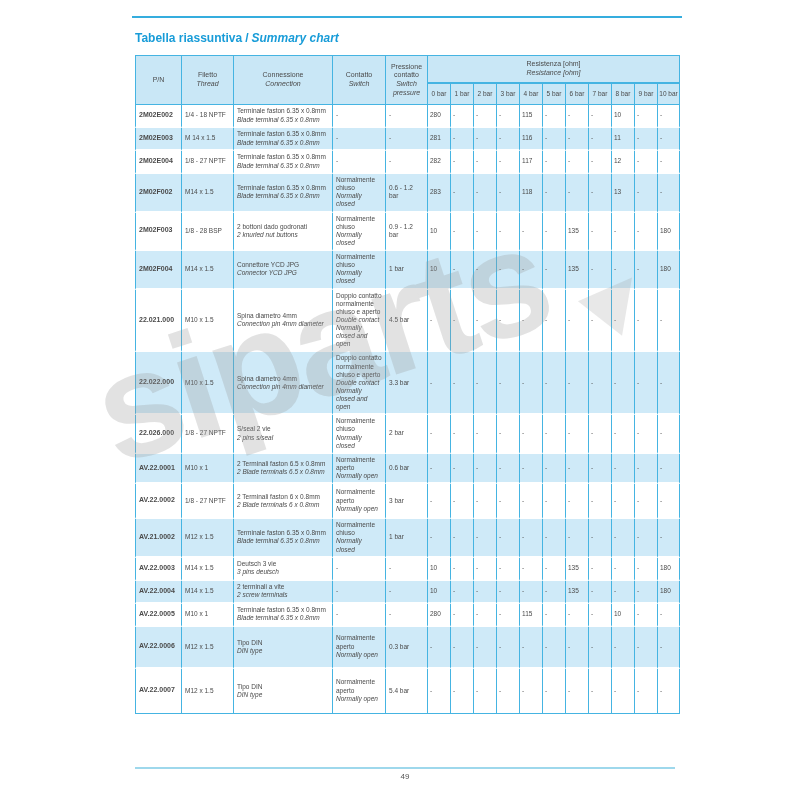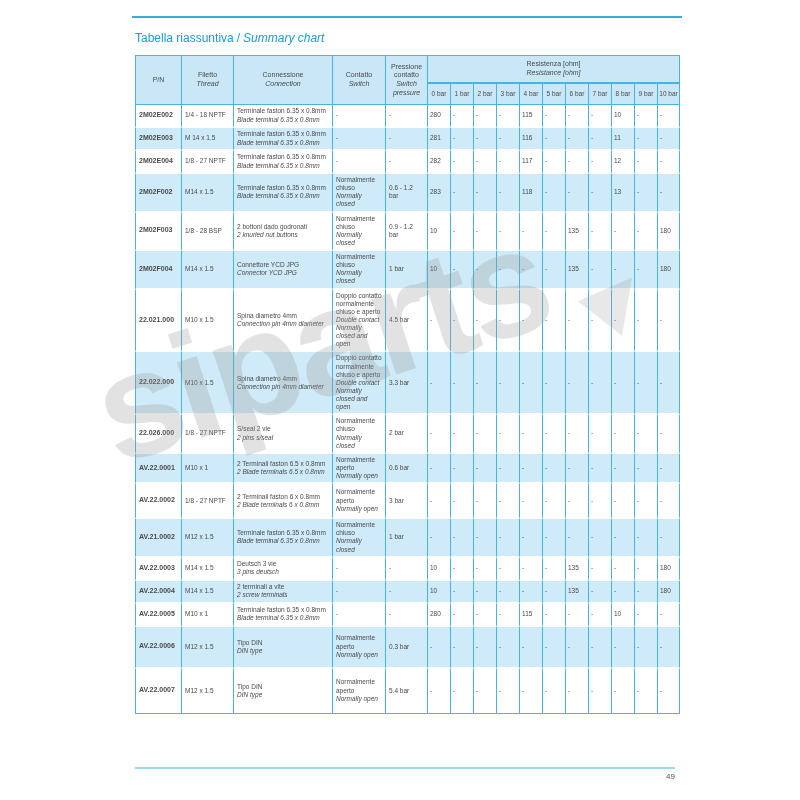--- a/index.html
+++ b/index.html
@@ -1,19 +1,19 @@
 <!DOCTYPE html>
 <html><head>
 <meta charset="utf-8">
 <style>
   html,body{margin:0;padding:0;background:#ffffff;}
   .page{position:relative;width:800px;height:800px;background:#ffffff;overflow:hidden;
         font-family:"Liberation Sans",sans-serif;color:#4a4a4a;}
   .top-rule{position:absolute;left:132px;top:16px;width:550px;height:2px;background:#35adde;}
-  .title{position:absolute;left:135px;top:31px;margin:0;font-size:12px;font-weight:normal;color:#189cd8;}
+  .title{position:absolute;left:135px;top:31px;margin:0;font-size:12px;font-weight:bold;color:#189cd8;}
   .title .sep{margin:0 3px;}
   .title .en{font-style:italic;}
   table.summary{position:absolute;left:135px;top:55px;width:545px;border-collapse:separate;
         border-spacing:0;table-layout:fixed;font-size:6.5px;line-height:1.25;}
   th,td{box-sizing:border-box;padding:2px 3px;vertical-align:middle;
         border-left:1px solid #45b4e2;font-weight:normal;}
   th:last-child,td:last-child{border-right:1px solid #45b4e2;}
   thead th{background:#c9e7f6;text-align:center;font-size:7px;border-top:1px solid #45b4e2;}
   thead tr:first-child th{border-bottom:1px solid #45b4e2;}
   thead tr:last-child th{border-bottom:1px solid #45b4e2;font-size:6.5px;padding:2px 1px;}
@@ -25,21 +25,21 @@
   td.bar-cell{text-align:left;padding:2px 2px;}
   .en{font-style:italic;}
   .watermark{position:absolute;left:100px;top:330px;width:620px;font-size:150px;font-weight:bold;
         color:rgba(150,150,150,0.28);transform:rotate(-18deg);transform-origin:left center;
         letter-spacing:-4px;pointer-events:none;white-space:nowrap;z-index:5;}
   .wm-arrow{position:absolute;left:588px;top:272px;width:0;height:0;
         border-left:28px solid transparent;border-right:28px solid transparent;
         border-bottom:52px solid rgba(150,150,150,0.22);transform:rotate(38deg);
         pointer-events:none;z-index:5;}
   .bottom-rule{position:absolute;left:135px;top:767px;width:540px;height:2px;background:#9ed8ec;}
-  .page-number{position:absolute;left:135px;top:772px;width:540px;text-align:right;
+  .page-number{position:absolute;left:135px;top:772px;width:540px;text-align:center;
         font-size:8px;color:#555555;}
 </style>
 </head>
 <body>
 
 <div class="page">
   <div class="top-rule"></div>
 
   <h1 class="title"><span>Tabella riassuntiva</span><span class="sep">/</span><span class="en">Summary chart</span></h1>
 

